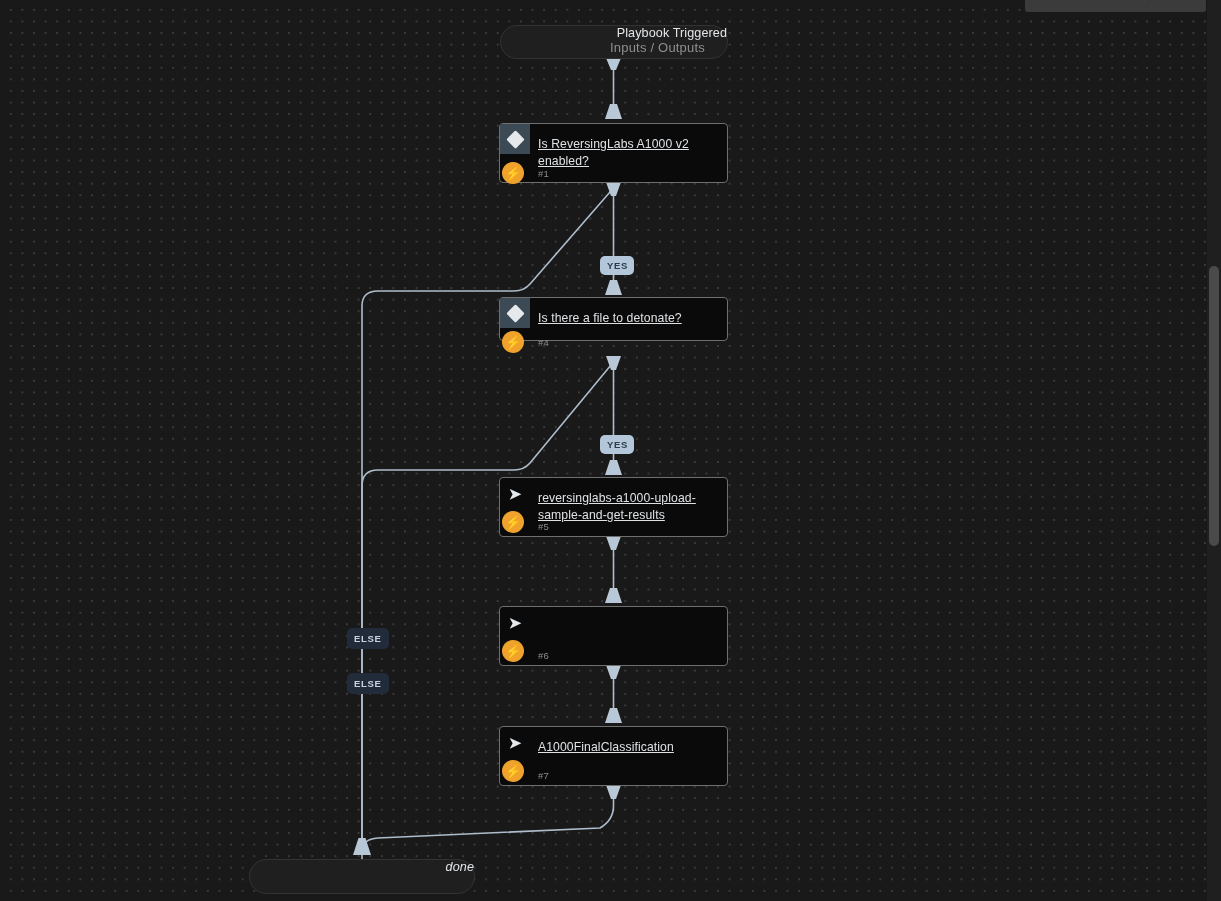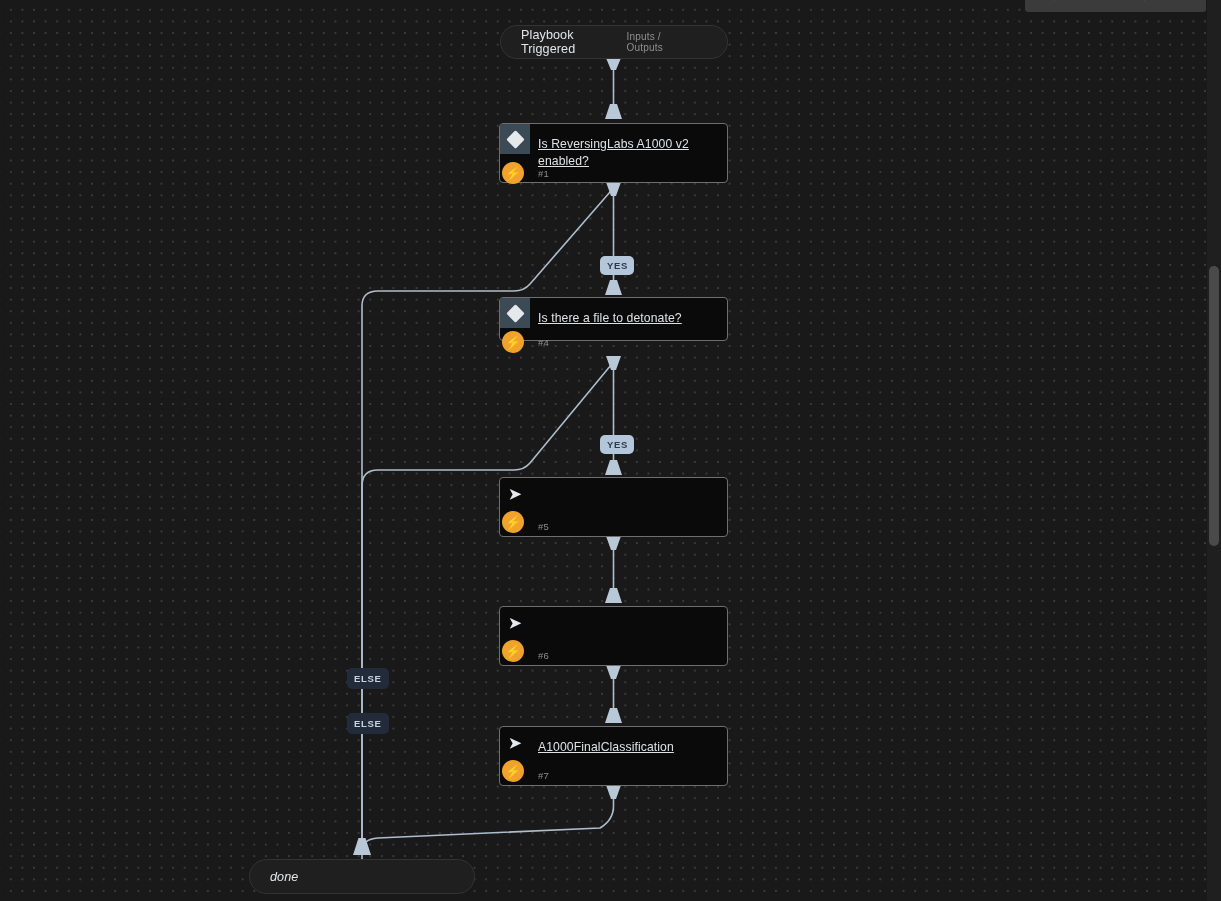--- a/index.html
+++ b/index.html
@@ -121,33 +121,34 @@
   }
 
   
   .pill {
     position: absolute;
     background: #1f1f1f;
     border: 1px solid #333333;
     border-radius: 22px;
     box-sizing: border-box;
     display: flex;
-    align-items: center;
+    align-items: flex-end;
+    flex-direction: column;
   }
   .pill-title {
     color: #e3e6e9;
     font-size: 12.6px;
     margin-left: 20px;
     letter-spacing: .1px;
   }
   .pill-sub {
     color: #8f8f8f;
-    font-size: 10px;
+    font-size: 13px;
     margin-left: auto;
-    margin-right: 30px;
+    margin-right: 22px;
     letter-spacing: .2px;
   }
 
   
   .label-yes {
     position: absolute;
     background: #b4c6da;
     color: #2b3c4e;
     font-size: 9.5px;
     font-weight: bold;
@@ -160,21 +161,20 @@
   .label-else {
     position: absolute;
     background: #222b3a;
     color: #c9d3de;
     font-size: 9.5px;
     font-weight: bold;
     letter-spacing: .7px;
     border-radius: 5px;
     padding: 5px 7px;
     z-index: 4;
-    margin-top: 40px;
   }
 
   
   #toolbar {
     position: absolute;
     left: 1025px;
     top: -28px;
     width: 181px;
     height: 40px;
     background: #3b3b3b;
@@ -277,20 +277,21 @@
     <div class="node-badge" style="top:33px;">
       <span class="bolt">⚡</span>
     </div>
     <div class="node-num" style="top:39px;">#4</div>
   </div>
 
   <div class="node" style="left:499px; top:477px; width:229px; height:60px;">
     <div class="node-icon-plain">
       <span class="chevron">➤</span>
     </div>
+    <div class="node-title">reversinglabs-a1000-upload-sample-and-get-results</div>
     <div class="node-badge" style="top:33px;">
       <span class="bolt">⚡</span>
     </div>
     <div class="node-num" style="top:43px;">#5</div>
   </div>
 
   <div class="node" style="left:499px; top:606px; width:229px; height:60px;">
     <div class="node-icon-plain">
       <span class="chevron">➤</span>
     </div>

